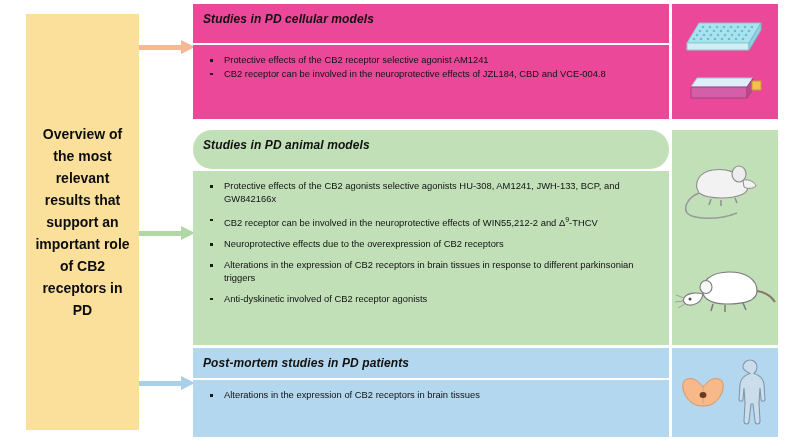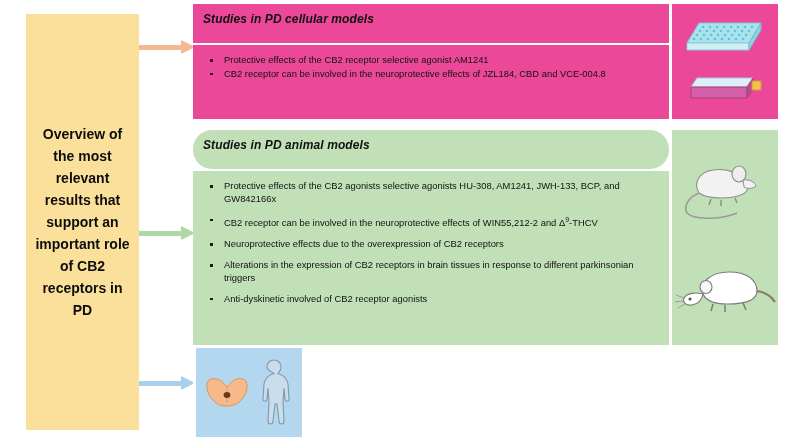--- a/index.html
+++ b/index.html
@@ -199,20 +199,29 @@
           <path d="M11,40 l-8,-3 M11,43 l-9,1 M12,46 l-7,4" stroke="#9a9a9a" stroke-width="0.9" fill="none"></path>
           <path d="M84,33 C92,34 98,38 102,44" fill="none" stroke="#8a7a6e" stroke-width="2.2"></path>
           <path d="M40,46 l-2,7 M52,47 l0,7 M70,45 l3,7" stroke="#7a7a7a" stroke-width="1.5" fill="none"></path>
         </svg>
       </div>
     </div>
   </div>
 
   <div class="panel" style="top:348px;height:89px;">
     <div class="panel-inner">
+      <div class="panel-main">
+        <div class="panel-head c-blue" style="height:30px;">Post-mortem studies in PD patients</div>
+        <div class="panel-sep"></div>
+        <div class="panel-body c-blue">
+          <ul class="bullets gap-tight">
+            <li>Alterations in the expression of CB2 receptors in brain tissues</li>
+          </ul>
+        </div>
+      </div>
       <div class="panel-imgsep"></div>
       <div class="panel-imgs c-blue" style="flex-direction:row;justify-content:center;gap:4px;">
 
         <svg width="46" height="40" viewBox="0 0 46 40">
           <path d="M4,8 C8,4 16,5 20,11 C22,14 24,14 26,11 C30,5 38,4 42,8
                    C45,14 42,24 34,30 C28,34 18,34 12,30 C4,24 1,14 4,8 Z" fill="#F7B98A" stroke="#D99663" stroke-width="1"></path>
           <path d="M23,12 C23,18 23,24 23,30" stroke="#E0A271" stroke-width="1" fill="none"></path>
           <ellipse cx="23" cy="22" rx="3.4" ry="3" fill="#6B3A1E"></ellipse>
         </svg>
 

